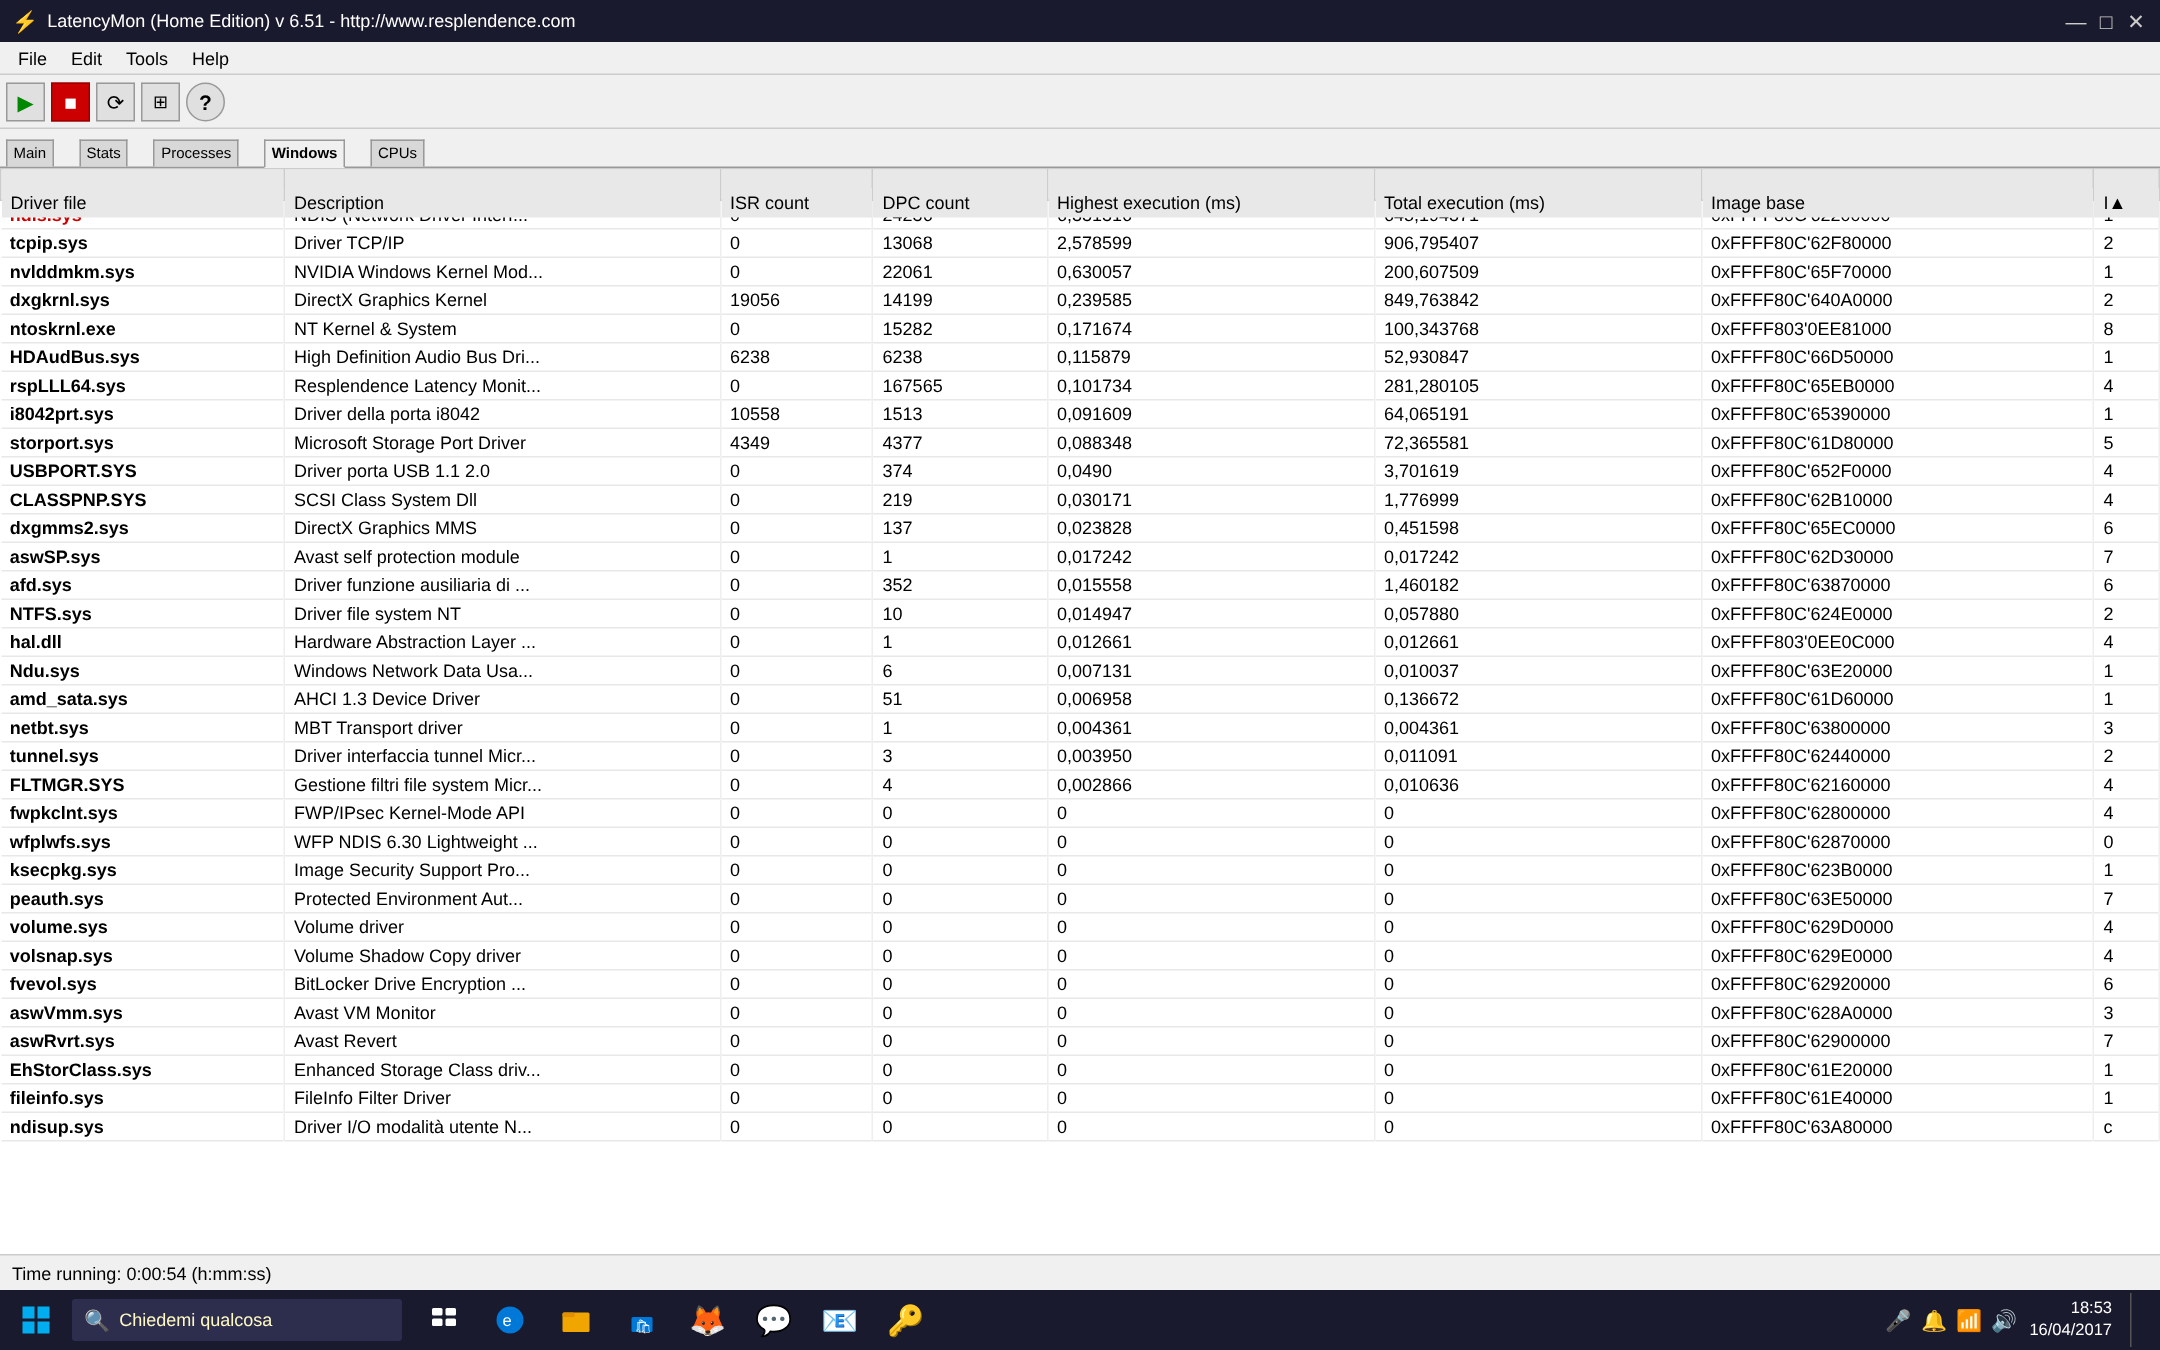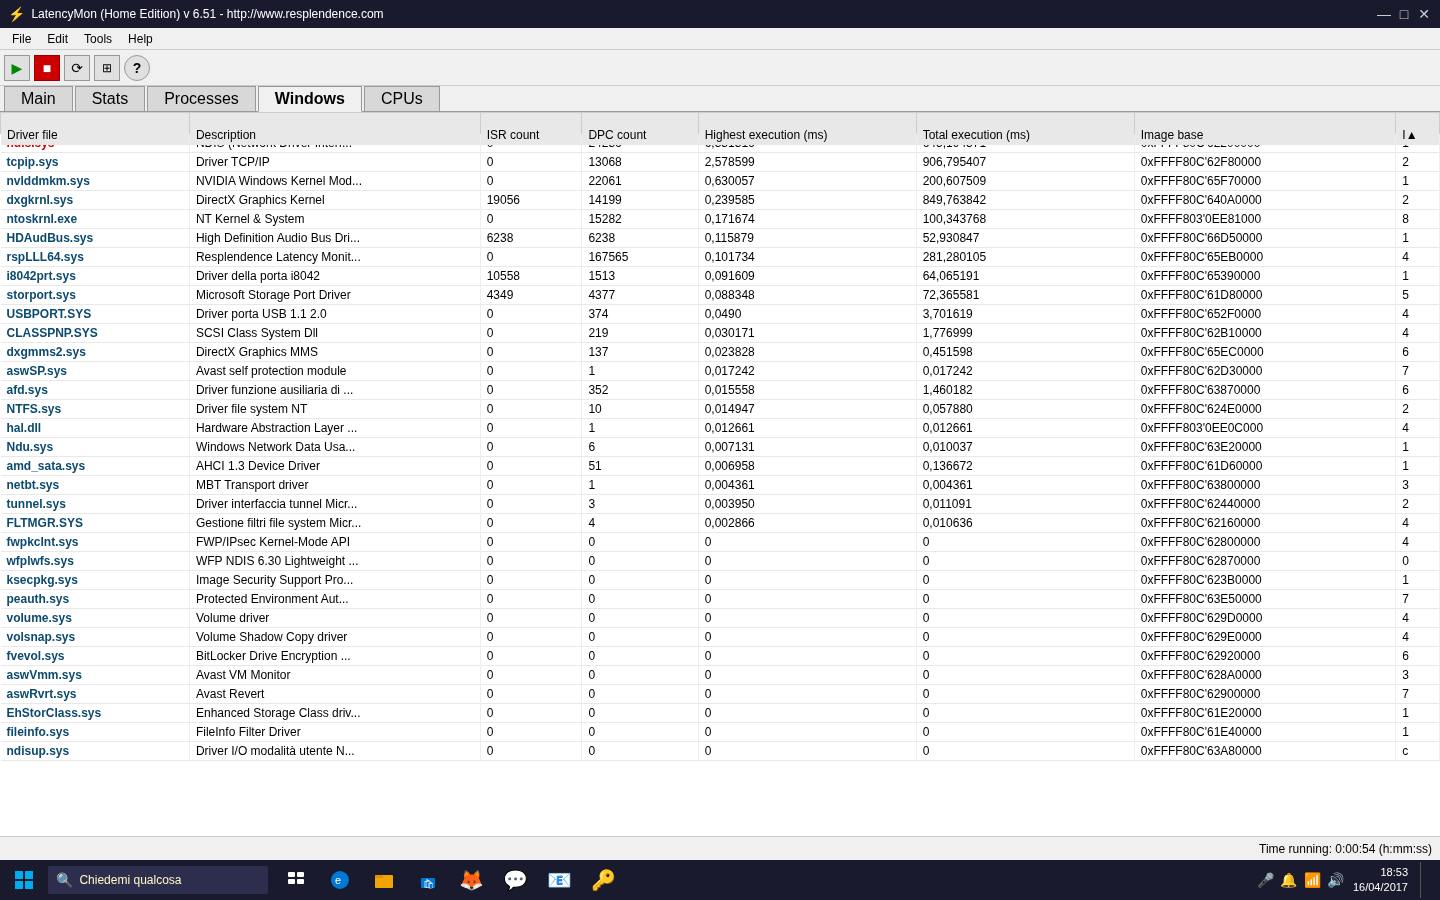--- a/index.html
+++ b/index.html
@@ -63,27 +63,27 @@
     
     #tabs {
       background: #f0f0f0;
       height: 26px;
       display: flex;
       align-items: flex-end;
       padding: 0 4px;
       border-bottom: 1px solid #999;
     }
     .tab {
-      padding: 3px 16px;
+      padding: 3px 4px;
       border: 1px solid #999;
       border-bottom: none;
       background: #d8d8d8;
       cursor: pointer;
-      font-size: 16px;
-      margin-right: 2px;
+      font-size: 10px;
+      margin-right: 17px;
     }
     .tab.active {
       background: #f0f0f0;
       font-weight: bold;
       border-bottom: 1px solid #f0f0f0;
       margin-bottom: -1px;
       z-index: 1;
     }
 
     
@@ -118,33 +118,32 @@
     }
     tbody td {
       padding: 2px 6px;
       border-right: 1px solid #eee;
       white-space: nowrap;
       overflow: hidden;
       max-width: 200px;
       text-overflow: ellipsis;
     }
     tbody td.numeric { color: #000; }
-    tbody td.driver-name { color: #0c4a6e; font-weight: bold; }
+    tbody td.driver-name { color: #000000; font-weight: bold; }
     tbody td.driver-name-red { color: #cc0000; font-weight: bold; }
 
     
     #statusbar {
       background: #f0f0f0;
       border-top: 1px solid #ccc;
       height: 24px;
       display: flex;
       align-items: center;
       padding: 0 8px;
       font-size: 12px;
-      justify-content: flex-end;
     }
 
     
     #taskbar {
       background: #1a1a2e;
       height: 40px;
       display: flex;
       align-items: center;
       padding: 0 4px;
       position: fixed;

